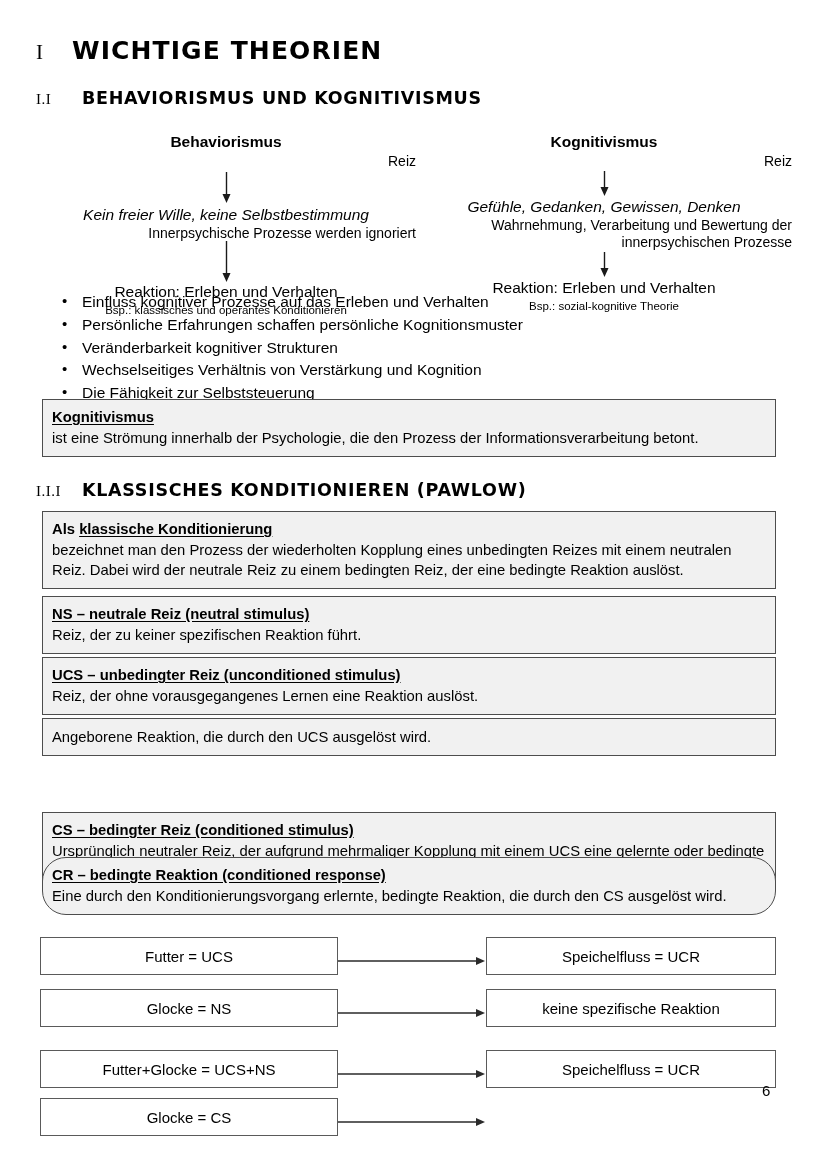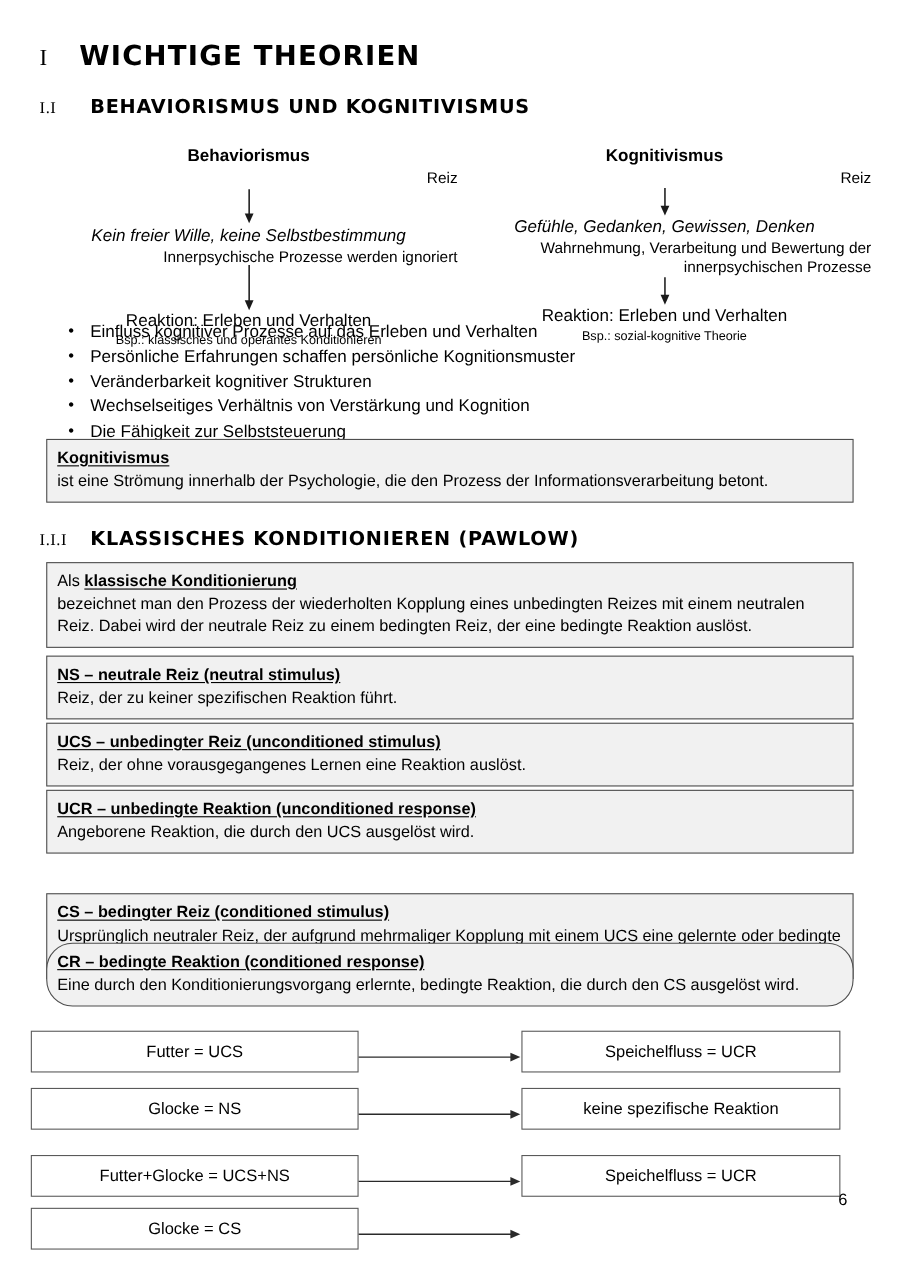--- a/index.html
+++ b/index.html
@@ -139,27 +139,27 @@
     border: 1.6px solid #4d4d4d;
     padding: 7px 9px 8px 9px;
     font-size: 14.8px;
     line-height: 1.36;
   }
   .defbox .term {
     font-weight: 700;
     text-decoration: underline;
     text-underline-offset: 2px;
   }
-  .defbox .lead { font-weight: 400; }
+  .defbox .lead { font-weight: 700; }
   .defbox .body { margin-top: 1px; }
 
   
   .flow {
     position: absolute;
-    left: 28px;
+    left: 40px;
     width: 744px;
   }
   .flow-row {
     position: relative;
     height: 38px;
     margin-bottom: 0;
   }
   .flow-box {
     position: absolute;
     box-sizing: border-box;
@@ -286,23 +286,20 @@
   </div>
 
   <div class="defbox" style="top:657px;">
     <div>
       <span class="term">UCS – unbedingter Reiz (unconditioned stimulus)</span>
     </div>
     <div class="body">Reiz, der ohne vorausgegangenes Lernen eine Reaktion auslöst.</div>
   </div>
 
   <div class="defbox" style="top:718px;">
-    <div>
-      <span class="term">UCR – unbedingte Reaktion (unconditioned response)</span>
-    </div>
     <div class="body">Angeborene Reaktion, die durch den UCS ausgelöst wird.</div>
   </div>
 
   <div class="defbox" style="top:812px;">
     <div>
       <span class="term">CS – bedingter Reiz (conditioned stimulus)</span>
     </div>
     <div class="body">Ursprünglich neutraler Reiz, der aufgrund mehrmaliger Kopplung mit einem UCS eine gelernte oder bedingte Reaktion bewirkt.</div>
   </div>
 

